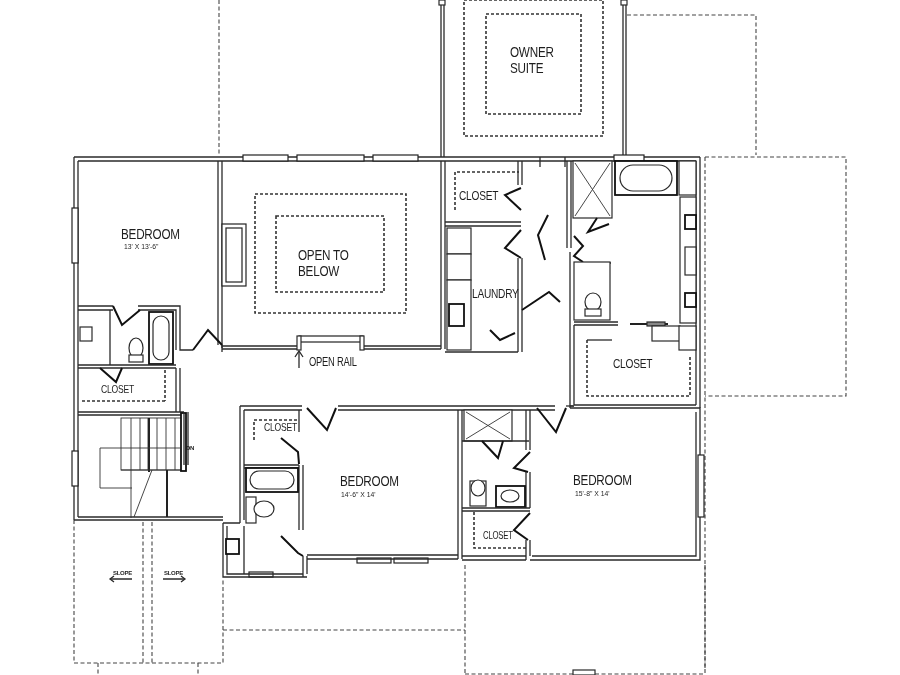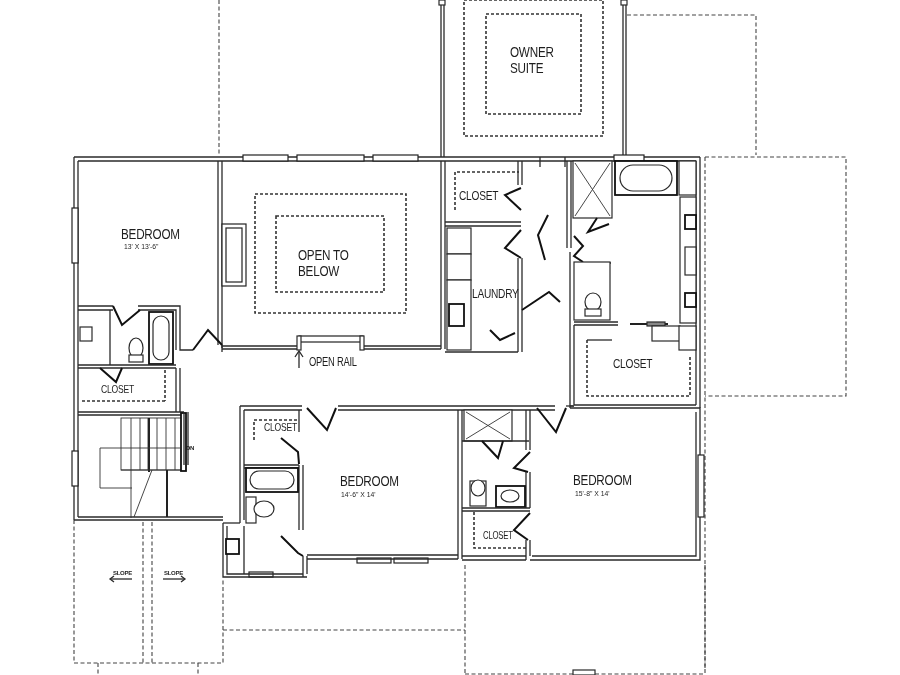--- a/index.html
+++ b/index.html
@@ -1,16 +1,16 @@
 <!DOCTYPE html>
 <html><head>
   <meta charset="utf-8">
   <style>
     html, body { margin: 0; padding: 0; background: #ffffff; }
-    #plan { position: relative; width: 900px; height: 675px; overflow: hidden; background: #ffffff; }
+    #plan { position: relative; width: 900px; height: 675px; overflow: hidden; background: #ffffff; border-radius: 26px; }
     svg { position: absolute; left: 0; top: 0; }
     .wall { fill: none; stroke: #2a2a2a; stroke-width: 1.3; }
     .wall-thick { fill: none; stroke: #222; stroke-width: 2; }
     .dash { fill: none; stroke: #444; stroke-width: 1.1; stroke-dasharray: 4 2.5; }
     .dash-heavy { fill: none; stroke: #333; stroke-width: 1.6; stroke-dasharray: 3 2; }
     .fix { fill: #fff; stroke: #2a2a2a; stroke-width: 1.2; }
     .fix-dark { fill: #fff; stroke: #111; stroke-width: 1.8; }
     .win { fill: #fff; stroke: #222; stroke-width: 1.2; }
     .door { fill: none; stroke: #111; stroke-width: 2; }
     .thin { fill: none; stroke: #333; stroke-width: 0.9; }

